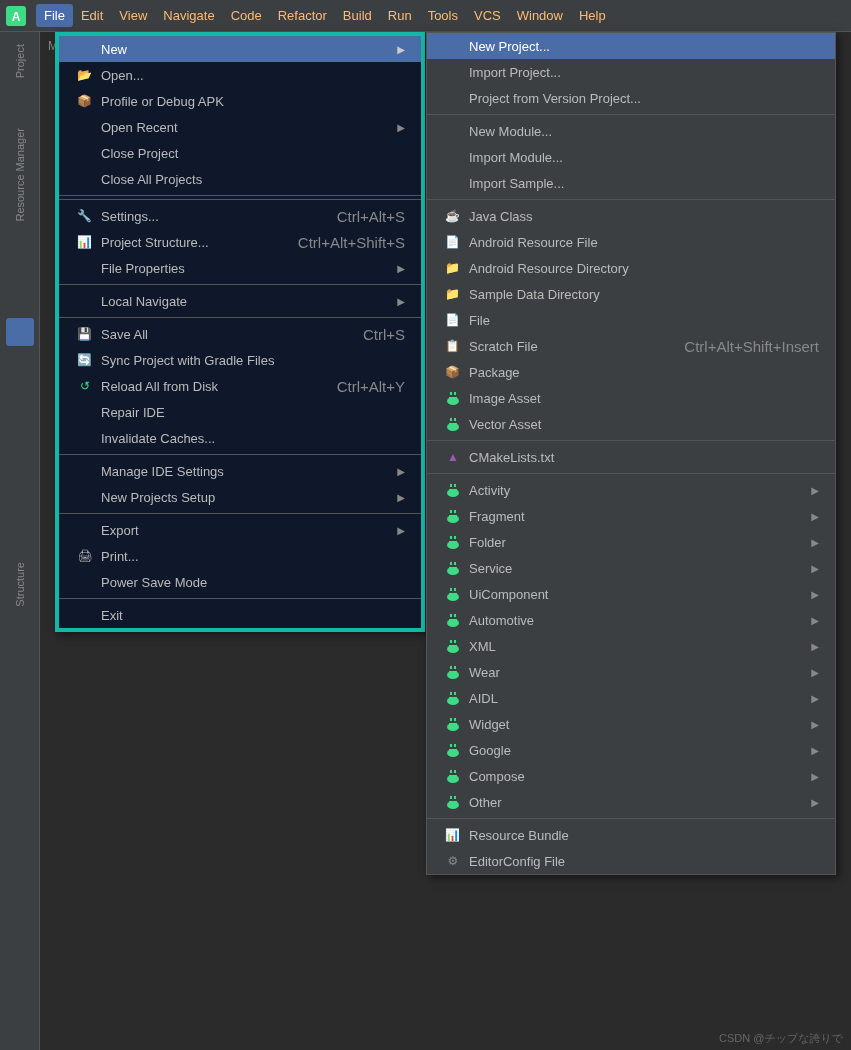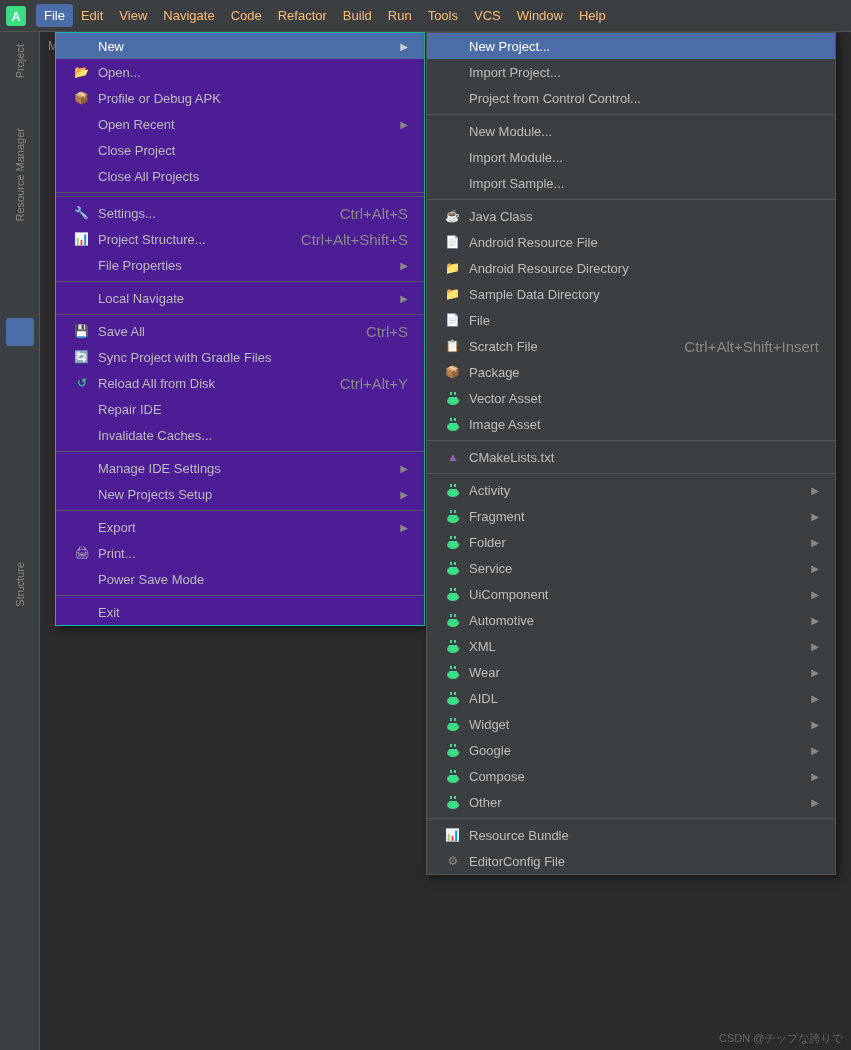--- a/index.html
+++ b/index.html
@@ -80,22 +80,22 @@
       display: flex;
       align-items: center;
     }
 
     
     .file-menu {
       position: absolute;
       top: 0;
       left: 55px;
       width: 370px;
-      background: #4c1d95;
-      border: 1px solid #14b8a6;
+      background: #0f172a;
+      border: 4px solid #14b8a6;
       box-shadow: 3px 3px 8px rgba(0,0,0,0.5);
       z-index: 200;
     }
 
     
     .new-submenu {
       position: absolute;
       top: 0;
       left: 426px;
       width: 410px;
@@ -342,21 +342,21 @@
     <span>New Project...</span>
   </div>
 
   <div class="menu-item">
     <span class="icon"></span>
     <span>Import Project...</span>
   </div>
 
   <div class="menu-item">
     <span class="icon"></span>
-    <span>Project from Control Control...</span>
+    <span>Project from Version Project...</span>
   </div>
 
   <div class="menu-separator"></div>
 
   <div class="menu-item">
     <span class="icon"></span>
     <span>New Module...</span>
   </div>
 
   <div class="menu-item">
@@ -409,33 +409,33 @@
 
   <div class="menu-item">
     <span class="icon">
       <svg width="16" height="16" viewBox="0 0 16 16">
         <ellipse cx="8" cy="11" rx="6" ry="4" fill="#3ddc84"></ellipse>
         <rect x="4" y="7" width="8" height="2" fill="#3ddc84"></rect>
         <rect x="5" y="2" width="2" height="3" fill="#3ddc84"></rect>
         <rect x="9" y="2" width="2" height="3" fill="#3ddc84"></rect>
       </svg>
     </span>
+    <span>Image Asset</span>
+  </div>
+
+  <div class="menu-item">
+    <span class="icon">
+      <svg width="16" height="16" viewBox="0 0 16 16">
+        <ellipse cx="8" cy="11" rx="6" ry="4" fill="#3ddc84"></ellipse>
+        <rect x="4" y="7" width="8" height="2" fill="#3ddc84"></rect>
+        <rect x="5" y="2" width="2" height="3" fill="#3ddc84"></rect>
+        <rect x="9" y="2" width="2" height="3" fill="#3ddc84"></rect>
+      </svg>
+    </span>
     <span>Vector Asset</span>
-  </div>
-
-  <div class="menu-item">
-    <span class="icon">
-      <svg width="16" height="16" viewBox="0 0 16 16">
-        <ellipse cx="8" cy="11" rx="6" ry="4" fill="#3ddc84"></ellipse>
-        <rect x="4" y="7" width="8" height="2" fill="#3ddc84"></rect>
-        <rect x="5" y="2" width="2" height="3" fill="#3ddc84"></rect>
-        <rect x="9" y="2" width="2" height="3" fill="#3ddc84"></rect>
-      </svg>
-    </span>
-    <span>Image Asset</span>
   </div>
 
   <div class="menu-separator"></div>
 
   <div class="menu-item">
     <span class="icon" style="color:#9b59b6;">▲</span>
     <span>CMakeLists.txt</span>
   </div>
 
   <div class="menu-separator"></div>

